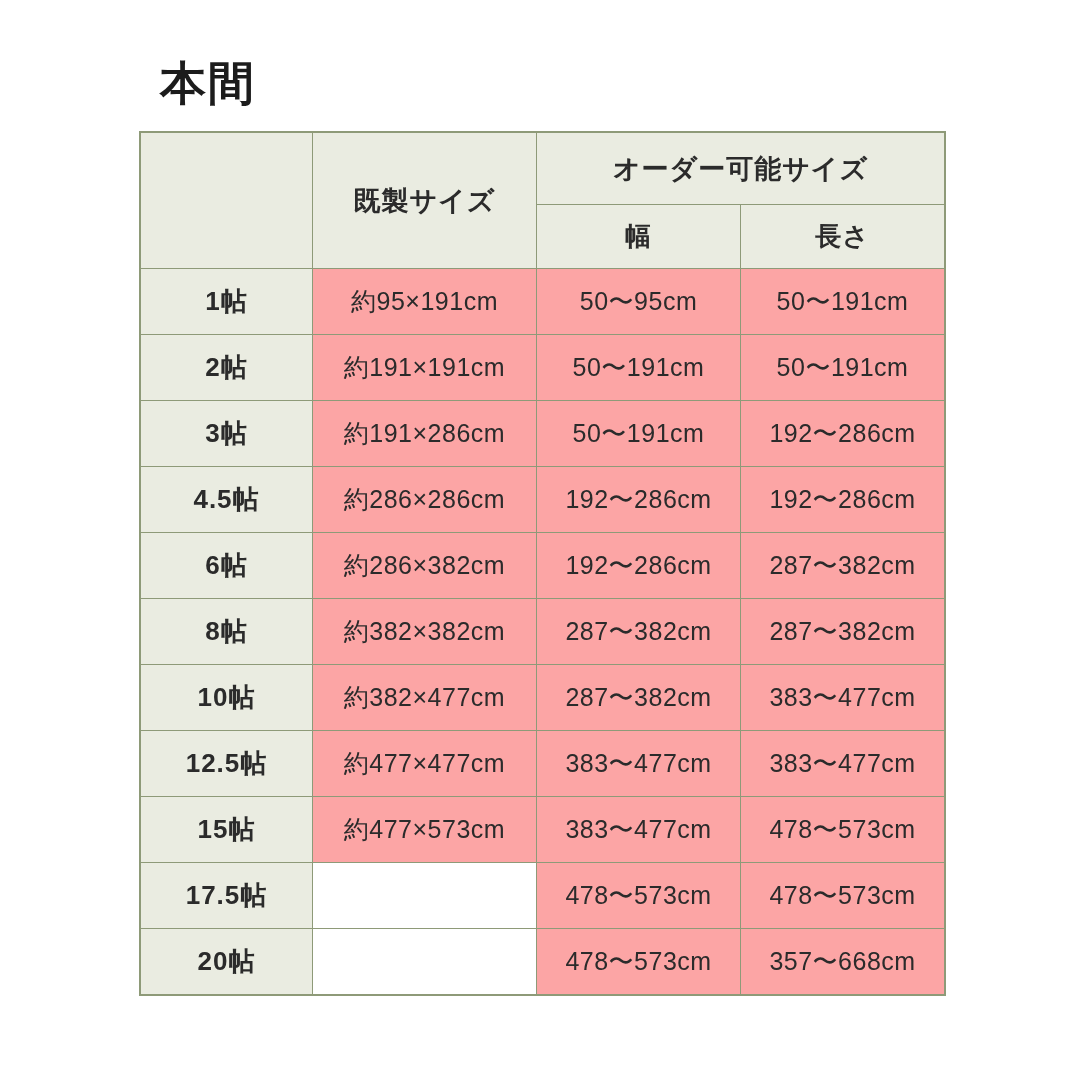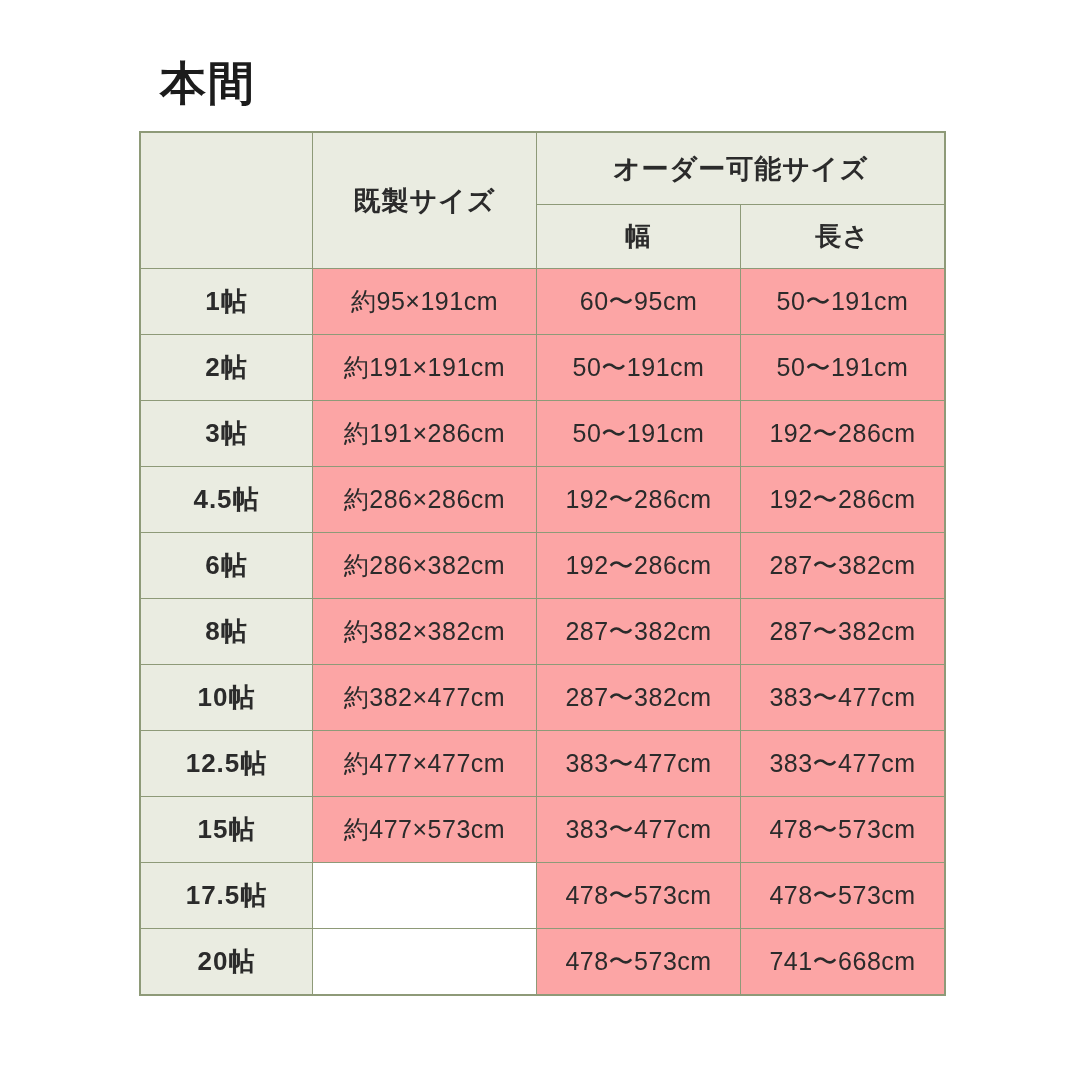--- a/index.html
+++ b/index.html
@@ -120,21 +120,21 @@
         </tr>
         <tr>
           <th class="sub">幅</th>
           <th class="sub">長さ</th>
         </tr>
       </thead>
       <tbody>
         <tr>
           <th class="rowlabel">1帖</th>
           <td>約95×191cm</td>
-          <td>60〜95cm</td>
+          <td>50〜95cm</td>
           <td>50〜191cm</td>
         </tr>
         <tr>
           <th class="rowlabel">2帖</th>
           <td>約191×191cm</td>
           <td>50〜191cm</td>
           <td>50〜191cm</td>
         </tr>
         <tr>
           <th class="rowlabel">3帖</th>
@@ -181,19 +181,19 @@
         <tr>
           <th class="rowlabel">17.5帖</th>
           <td class="empty"></td>
           <td>478〜573cm</td>
           <td>478〜573cm</td>
         </tr>
         <tr>
           <th class="rowlabel">20帖</th>
           <td class="empty"></td>
           <td>478〜573cm</td>
-          <td>741〜668cm</td>
+          <td>357〜668cm</td>
         </tr>
       </tbody>
     </table>
   </div>
 
 </div>
 
 </body></html>

